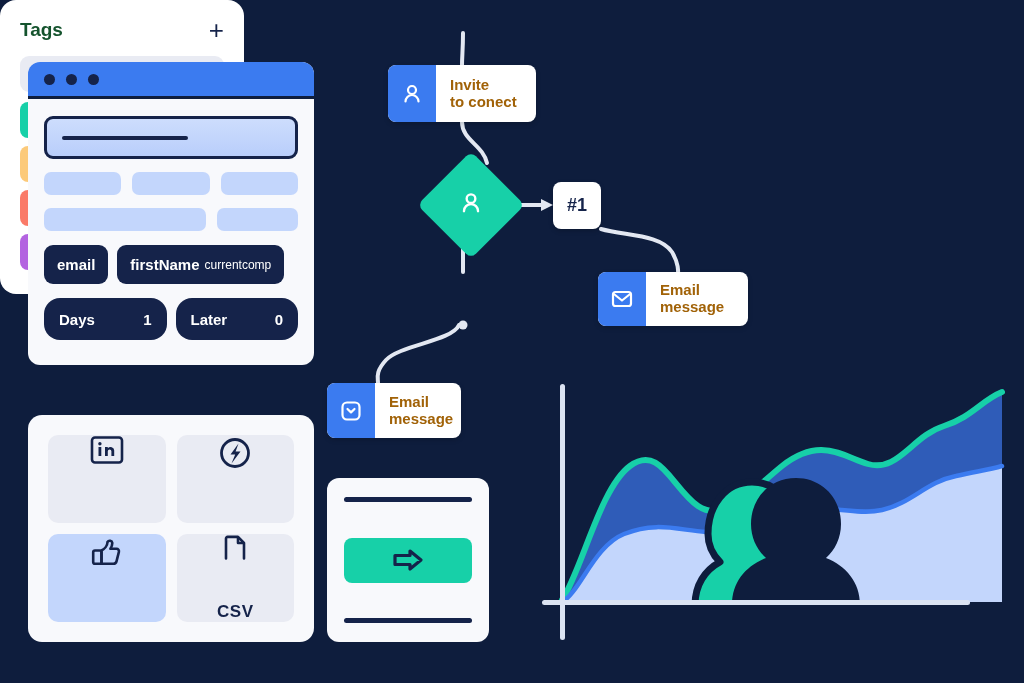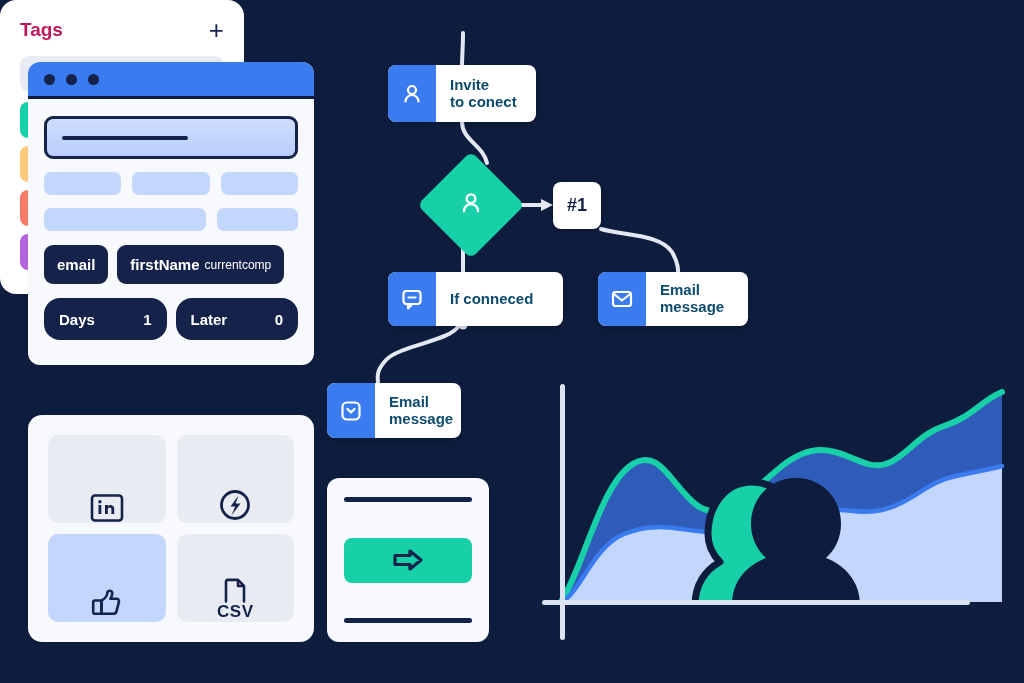--- a/index.html
+++ b/index.html
@@ -74,21 +74,21 @@
     border-radius: 14px; padding: 20px;
   }
   #icon-grid {
     display: grid;
     grid-template-columns: 1fr 1fr;
     grid-template-rows: 1fr 1fr;
     gap: 11px; width: 100%; height: 100%;
   }
   .icon-tile {
     background: #e9ebf3; border-radius: 10px;
-    display: flex; align-items: center; justify-content: flex-end;
+    display: flex; align-items: center; justify-content: space-between;
     flex-direction: column;
   }
   .icon-tile.accent { background: #c3d6fc; }
   .icon-tile svg { display: block; }
   .csv-label { font-size: 17px; font-weight: bold; color: #15234a; letter-spacing: .5px; margin-top: -3px; }
 
   
   #send-card {
     left: 327px; top: 478px; width: 162px; height: 164px;
     border-radius: 12px; padding: 19px 17px;
@@ -103,21 +103,21 @@
   
   #tags-panel {
     left: 718px; top: 66px; width: 244px; height: 294px;
     background: #ffffff; border-radius: 16px; padding: 17px 20px;
     z-index: 30;
   }
   #tags-header {
     display: flex; align-items: center; justify-content: space-between;
     margin-bottom: 13px;
   }
-  #tags-title { font-size: 19px; font-weight: bold; color: #be185d; }
+  #tags-title { font-size: 19px; font-weight: bold; color: #14532d; }
   #tags-add { font-size: 26px; color: #15234a; line-height: 1; cursor: pointer; }
   #tags-search {
     height: 36px; background: #e9ebf3; border-radius: 9px;
     display: flex; align-items: center; gap: 8px; padding: 0 13px;
     margin-bottom: 10px;
   }
   #tags-search-placeholder { font-size: 14.5px; color: #9ba3b8; }
   .tag-row {
     height: 36px; border-radius: 8px; margin-bottom: 8px;
     display: flex; align-items: center; padding: 0 14px; gap: 9px;
@@ -134,21 +134,21 @@
     box-shadow: 0 2px 5px rgba(0,0,0,.18);
   }
   .node-icon {
     width: 48px; background: #3b7bf0;
     display: flex; align-items: center; justify-content: center;
     flex-shrink: 0;
   }
   .node-label {
     display: flex; align-items: center;
     padding: 0 14px; font-size: 15px; font-weight: bold;
-    color: #0c4a6e; line-height: 1.12; white-space: pre-line;
+    color: #a16207; line-height: 1.12; white-space: pre-line;
   }
   #node-invite   { left: 388px; top: 65px;  width: 148px; height: 57px; z-index: 12; }
   #node-ifconn   { left: 388px; top: 272px; width: 175px; height: 54px; z-index: 12; }
   #node-email-r  { left: 598px; top: 272px; width: 150px; height: 54px; z-index: 12; }
   #node-email-b  { left: 327px; top: 383px; width: 134px; height: 55px; z-index: 12; }
   #node-badge {
     position: absolute; left: 553px; top: 182px; width: 48px; height: 47px;
     background: #ffffff; border-radius: 8px;
     display: flex; align-items: center; justify-content: center;
     font-size: 18px; font-weight: bold; color: #15234a;
@@ -296,30 +296,20 @@
         <circle cx="12" cy="8" r="4" fill="none" stroke="#ffffff" stroke-width="2.2"></circle>
         <path d="M5.5 19.5 a6.5 6.5 0 0 1 13 0" fill="none" stroke="#ffffff" stroke-width="2.2" stroke-linecap="round"></path>
       </svg>
     </span>
   </div>
 
   <div id="node-badge">
     <span>#1</span>
   </div>
 
-  <div class="node" id="node-ifconn">
-    <div class="node-icon">
-      <svg width="24" height="24" viewBox="0 0 24 24">
-        <rect x="3.5" y="4" width="17" height="13" rx="3" fill="none" stroke="#ffffff" stroke-width="2.2"></rect>
-        <path d="M8 17 L8 21.5 L12.5 17" fill="none" stroke="#ffffff" stroke-width="2.2" stroke-linejoin="round" stroke-linecap="round"></path>
-        <path d="M8.5 10.5 H15.5" stroke="#ffffff" stroke-width="2.2" stroke-linecap="round"></path>
-      </svg>
-    </div>
-    <div class="node-label">If conneced</div>
-  </div>
 
   <div class="node" id="node-email-r">
     <div class="node-icon">
       <svg width="24" height="24" viewBox="0 0 24 24">
         <rect x="3" y="5" width="18" height="14" rx="2.6" fill="none" stroke="#ffffff" stroke-width="2.2"></rect>
         <path d="M4.5 7.5 L12 13.5 L19.5 7.5" fill="none" stroke="#ffffff" stroke-width="2.2" stroke-linejoin="round" stroke-linecap="round"></path>
       </svg>
     </div>
     <div class="node-label">Email
 message</div>

